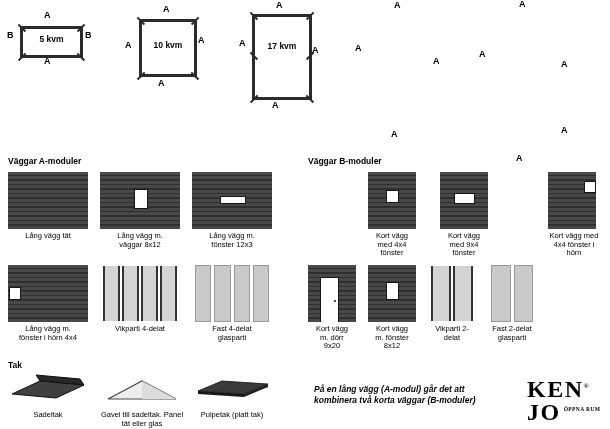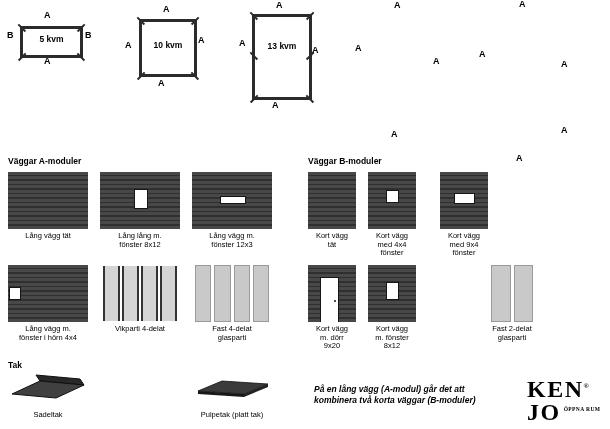--- a/index.html
+++ b/index.html
@@ -65,21 +65,21 @@
   <span class="ltr" style="left:125px;top:41px">A</span>
   <span class="ltr" style="left:198px;top:36px">A</span>
 
   <div class="sizebox" style="left:252px;top:14px;width:54px;height:80px">
     <span class="tick tl"></span>
     <span class="tick tr"></span>
     <span class="tick bl"></span>
     <span class="tick br"></span>
     <span class="tick ml"></span>
     <span class="tick mr"></span>
-    <div class="kvm" style="top:24px">13 kvm</div>
+    <div class="kvm" style="top:24px">17 kvm</div>
   </div>
   <span class="ltr" style="left:276px;top:1px">A</span>
   <span class="ltr" style="left:272px;top:101px">A</span>
   <span class="ltr" style="left:239px;top:39px">A</span>
   <span class="ltr" style="left:312px;top:46px">A</span>
 
   <span class="ltr" style="left:394px;top:1px">A</span>
   <span class="ltr" style="left:391px;top:130px">A</span>
   <span class="ltr" style="left:355px;top:44px">A</span>
   <span class="ltr" style="left:433px;top:57px">A</span>
@@ -94,21 +94,21 @@
 
   <div class="card" style="left:8px;top:172px;width:80px">
     <div class="thumb wall" style="height:57px"></div>
     <div class="cap" style="width:80px">Lång vägg tät</div>
   </div>
 
   <div class="card" style="left:100px;top:172px;width:80px">
     <div class="thumb wall" style="height:57px">
       <span class="win" style="left:34px;top:17px;width:12px;height:18px"></span>
     </div>
-    <div class="cap" style="width:56px">Lång lång m. fönster 8x12</div>
+    <div class="cap" style="width:56px">Lång vägg m. väggar 8x12</div>
   </div>
 
   <div class="card" style="left:192px;top:172px;width:80px">
     <div class="thumb wall" style="height:57px">
       <span class="win" style="left:28px;top:24px;width:24px;height:6px"></span>
     </div>
     <div class="cap" style="width:56px">Lång vägg m. fönster 12x3</div>
   </div>
 
   <div class="card" style="left:8px;top:265px;width:80px">
@@ -133,74 +133,90 @@
       <span class="gp"></span>
       <span class="gp"></span>
       <span class="gp"></span>
       <span class="gp"></span>
     </div>
     <div class="cap" style="width:50px">Fast 4-delat glasparti</div>
   </div>
 
   <div class="ttl" style="left:308px;top:156px">Väggar B-moduler</div>
 
-  <div class="card" style="left:308px;top:172px;width:48px">
-    <div class="thumb wall" style="height:57px"></div>
-    <div class="cap" style="width:40px">Kort vägg tät</div>
-  </div>
 
   <div class="card" style="left:368px;top:172px;width:48px">
     <div class="thumb wall" style="height:57px">
       <span class="win" style="left:18px;top:18px;width:11px;height:11px"></span>
     </div>
     <div class="cap" style="width:40px">Kort vägg med 4x4 fönster</div>
   </div>
 
   <div class="card" style="left:440px;top:172px;width:48px">
     <div class="thumb wall" style="height:57px">
       <span class="win" style="left:14px;top:21px;width:19px;height:9px"></span>
     </div>
     <div class="cap" style="width:40px">Kort vägg med 9x4 fönster</div>
   </div>
 
 
+  <div class="card" style="left:548px;top:172px;width:48px">
+    <div class="thumb wall" style="height:57px">
+      <span class="win" style="right:0;top:9px;width:10px;height:10px"></span>
+    </div>
+    <div class="cap" style="width:52px">Kort vägg med 4x4 fönster i hörn</div>
+  </div>
 
   <div class="card" style="left:308px;top:265px;width:48px">
     <div class="thumb wall" style="height:57px">
       <span class="door" style="left:12px;top:12px;width:17px;height:45px"></span>
     </div>
     <div class="cap" style="width:40px">Kort vägg m. dörr 9x20</div>
   </div>
 
   <div class="card" style="left:368px;top:265px;width:48px">
     <div class="thumb wall" style="height:57px">
       <span class="win" style="left:18px;top:17px;width:11px;height:16px"></span>
     </div>
     <div class="cap" style="width:40px">Kort vägg m. fönster 8x12</div>
   </div>
 
+  <div class="card" style="left:428px;top:265px;width:48px">
+    <div class="thumb fold" style="height:57px">
+      <span class="fp"></span>
+      <span class="fp"></span>
+    </div>
+    <div class="cap" style="width:40px">Vikparti 2-delat</div>
+  </div>
 
   <div class="card" style="left:488px;top:265px;width:48px">
     <div class="thumb glassrow" style="height:57px">
       <span class="gp"></span>
       <span class="gp"></span>
     </div>
     <div class="cap" style="width:48px">Fast 2-delat glasparti</div>
   </div>
 
   <div class="ttl" style="left:8px;top:360px">Tak</div>
 
   <div class="card" style="left:8px;top:372px;width:80px">
     <svg width="80" height="32" viewBox="0 0 80 32">
       <polygon points="28,3 72,7 76,13 32,9" fill="#282828" stroke="#101010" stroke-width="1"></polygon>
       <polygon points="4,22 32,9 76,13 48,26" fill="#404040" stroke="#101010" stroke-width="1"></polygon>
     </svg>
     <div class="cap" style="width:80px">Sadeltak</div>
   </div>
 
+  <div class="card" style="left:100px;top:372px;width:84px">
+    <svg width="84" height="32" viewBox="0 0 84 32">
+      <polygon points="8,27 42,9 76,27" fill="#ededed" stroke="#4a4a4a" stroke-width="1.2"></polygon>
+      <polygon points="42,9 76,27 42,27" fill="#dcdcdc" stroke="none"></polygon>
+    </svg>
+    <div class="cap" style="width:84px">Gavel till sadeltak. Panel tät eller glas</div>
+  </div>
 
   <div class="card" style="left:192px;top:372px;width:80px">
     <svg width="80" height="32" viewBox="0 0 80 32">
       <polygon points="6,19 30,9 76,12 52,22" fill="#3b3b3b" stroke="#101010" stroke-width="0.8"></polygon>
       <polygon points="6,19 52,22 52,25 6,22" fill="#181818"></polygon>
       <polygon points="52,22 76,12 76,15 52,25" fill="#222222"></polygon>
     </svg>
     <div class="cap" style="width:80px">Pulpetak (platt tak)</div>
   </div>
 

